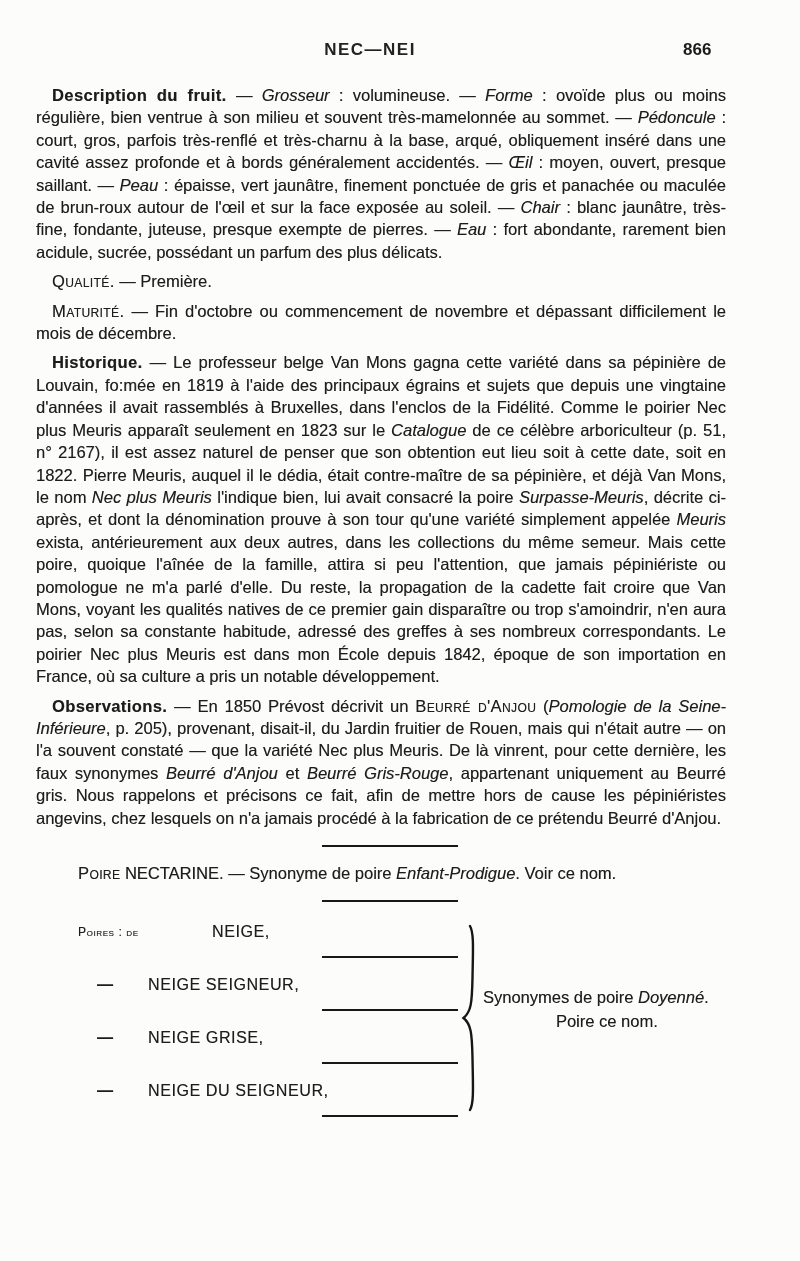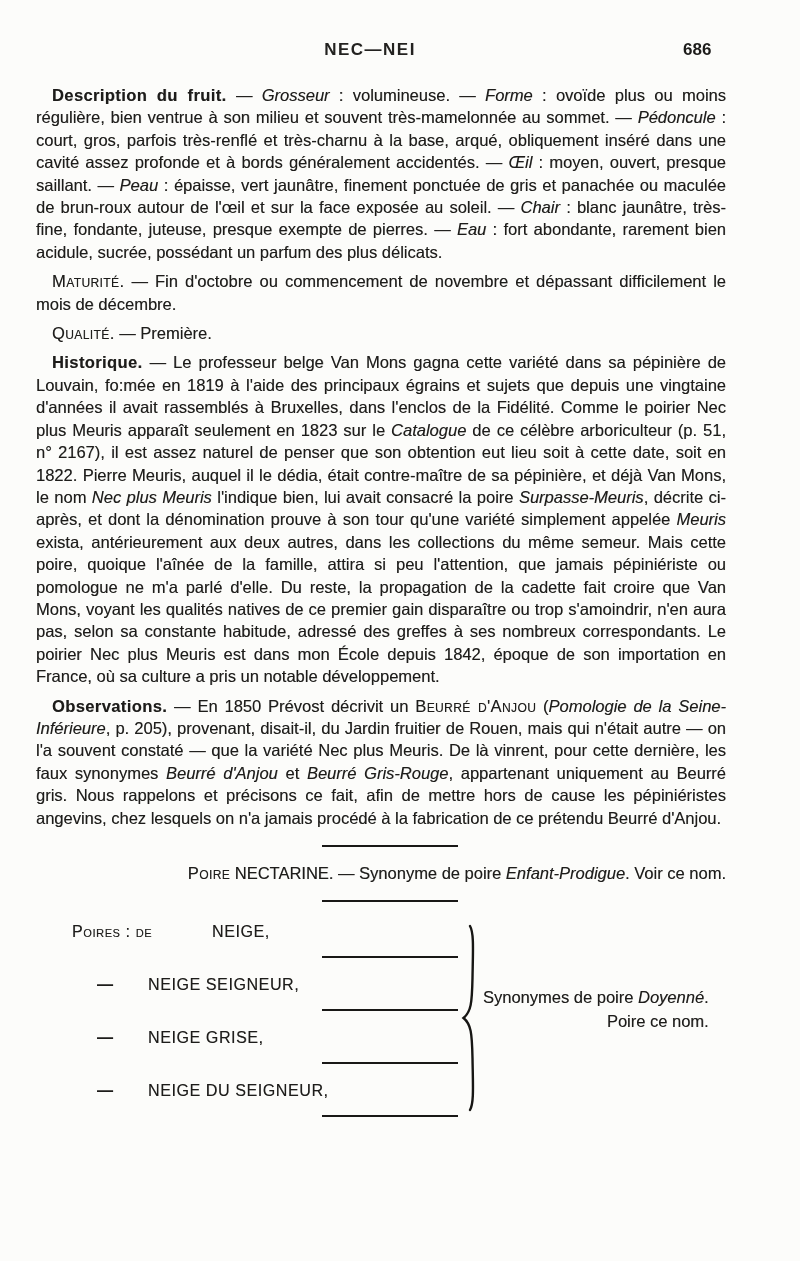--- a/index.html
+++ b/index.html
@@ -28,51 +28,51 @@
   .run-i { font-style:italic; }
   .run-sc { font-variant:small-caps; letter-spacing:0.4px; }
   .run-p {}
   
   .center-rule {
     width:136px; height:2px; background:#191816;
     margin:16px 0 15px 286px;
   }
   
   .nectarine {
-    margin:0; padding-left:42px; text-indent:0; text-align:right;
+    margin:0; padding-left:42px; text-indent:0; text-align:left;
     white-space:nowrap;
   }
   
   .synonyms { position:relative; margin-top:19px; min-height:212px; }
   .syn-row { position:relative; height:22px; margin-bottom:13px; font-size:16px; letter-spacing:0.6px; }
-  .syn-prefix { position:absolute; left:36px; font-variant:small-caps; font-size:16px; }
+  .syn-prefix { position:absolute; left:42px; font-variant:small-caps; font-size:12px; }
   .syn-dash { position:absolute; left:61px; font-weight:bold; }
   .syn-name { position:absolute; left:112px; }
   .syn-name.first { left:176px; }
   .syn-rule { width:136px; height:2px; background:#191816; margin:0 0 16px 286px; }
   .brace { position:absolute; left:424px; top:2px; width:16px; height:190px; }
-  .syn-note { position:absolute; left:447px; top:64px; font-size:16.5px; line-height:24px; text-align:right; }
+  .syn-note { position:absolute; left:447px; top:64px; font-size:16.5px; line-height:24px; text-align:center; }
   .syn-note .line2 { margin-left:22px; }
 </style>
 </head>
 <body>
 
 <div class="page">
 
   <header>
     <div class="running-title">NEC—NEI</div>
-    <div class="page-number">686</div>
+    <div class="page-number">866</div>
   </header>
 
   <main class="body-text">
 
     <section id="paragraphs">
         <p class="para"><span class="run-b">Description du fruit.</span><span class="run-p"> — </span><span class="run-i">Grosseur</span><span class="run-p"> : volumineuse. — </span><span class="run-i">Forme</span><span class="run-p"> : ovoïde plus ou moins régulière, bien ventrue à son milieu et souvent très-mamelonnée au sommet. — </span><span class="run-i">Pédoncule</span><span class="run-p"> : court, gros, parfois très-renflé et très-charnu à la base, arqué, obliquement inséré dans une cavité assez profonde et à bords généralement accidentés. — </span><span class="run-i">Œil</span><span class="run-p"> : moyen, ouvert, presque saillant. — </span><span class="run-i">Peau</span><span class="run-p"> : épaisse, vert jaunâtre, finement ponctuée de gris et panachée ou maculée de brun-roux autour de l'œil et sur la face exposée au soleil. — </span><span class="run-i">Chair</span><span class="run-p"> : blanc jaunâtre, très-fine, fondante, juteuse, presque exempte de pierres. — </span><span class="run-i">Eau</span><span class="run-p"> : fort abondante, rarement bien acidule, sucrée, possédant un parfum des plus délicats.</span></p>
+        <p class="para"><span class="run-sc">Qualité.</span><span class="run-p"> — Première.</span></p>
         <p class="para"><span class="run-sc">Maturité.</span><span class="run-p"> — Fin d'octobre ou commencement de novembre et dépassant difficilement le mois de décembre.</span></p>
-        <p class="para"><span class="run-sc">Qualité.</span><span class="run-p"> — Première.</span></p>
         <p class="para"><span class="run-b">Historique.</span><span class="run-p"> — Le professeur belge Van Mons gagna cette variété dans sa pépinière de Louvain, fo:mée en 1819 à l'aide des principaux égrains et sujets que depuis une vingtaine d'années il avait rassemblés à Bruxelles, dans l'enclos de la Fidélité. Comme le poirier Nec plus Meuris apparaît seulement en 1823 sur le </span><span class="run-i">Catalogue</span><span class="run-p"> de ce célèbre arboriculteur (p. 51, n° 2167), il est assez naturel de penser que son obtention eut lieu soit à cette date, soit en 1822. Pierre Meuris, auquel il le dédia, était contre-maître de sa pépinière, et déjà Van Mons, le nom </span><span class="run-i">Nec plus Meuris</span><span class="run-p"> l'indique bien, lui avait consacré la poire </span><span class="run-i">Surpasse-Meuris</span><span class="run-p">, décrite ci-après, et dont la dénomination prouve à son tour qu'une variété simplement appelée </span><span class="run-i">Meuris</span><span class="run-p"> exista, antérieurement aux deux autres, dans les collections du même semeur. Mais cette poire, quoique l'aînée de la famille, attira si peu l'attention, que jamais pépiniériste ou pomologue ne m'a parlé d'elle. Du reste, la propagation de la cadette fait croire que Van Mons, voyant les qualités natives de ce premier gain disparaître ou trop s'amoindrir, n'en aura pas, selon sa constante habitude, adressé des greffes à ses nombreux correspondants. Le poirier Nec plus Meuris est dans mon École depuis 1842, époque de son importation en France, où sa culture a pris un notable développement.</span></p>
         <p class="para"><span class="run-b">Observations.</span><span class="run-p"> — En 1850 Prévost décrivit un </span><span class="run-sc">Beurré d'Anjou</span><span class="run-p"> (</span><span class="run-i">Pomologie de la Seine-Inférieure</span><span class="run-p">, p. 205), provenant, disait-il, du Jardin fruitier de Rouen, mais qui n'était autre — on l'a souvent constaté — que la variété Nec plus Meuris. De là vinrent, pour cette dernière, les faux synonymes </span><span class="run-i">Beurré d'Anjou</span><span class="run-p"> et </span><span class="run-i">Beurré Gris-Rouge</span><span class="run-p">, appartenant uniquement au Beurré gris. Nous rappelons et précisons ce fait, afin de mettre hors de cause les pépiniéristes angevins, chez lesquels on n'a jamais procédé à la fabrication de ce prétendu Beurré d'Anjou.</span></p>
       </section>
 
     <div class="center-rule"></div>
 
     <p class="para nectarine" id="nectarine-entry"><span class="run-sc">Poire</span><span class="run-p"> NECTARINE. — Synonyme de poire </span><span class="run-i">Enfant-Prodigue</span><span class="run-p">. Voir ce nom.</span></p>
 
     <div class="center-rule"></div>
 

